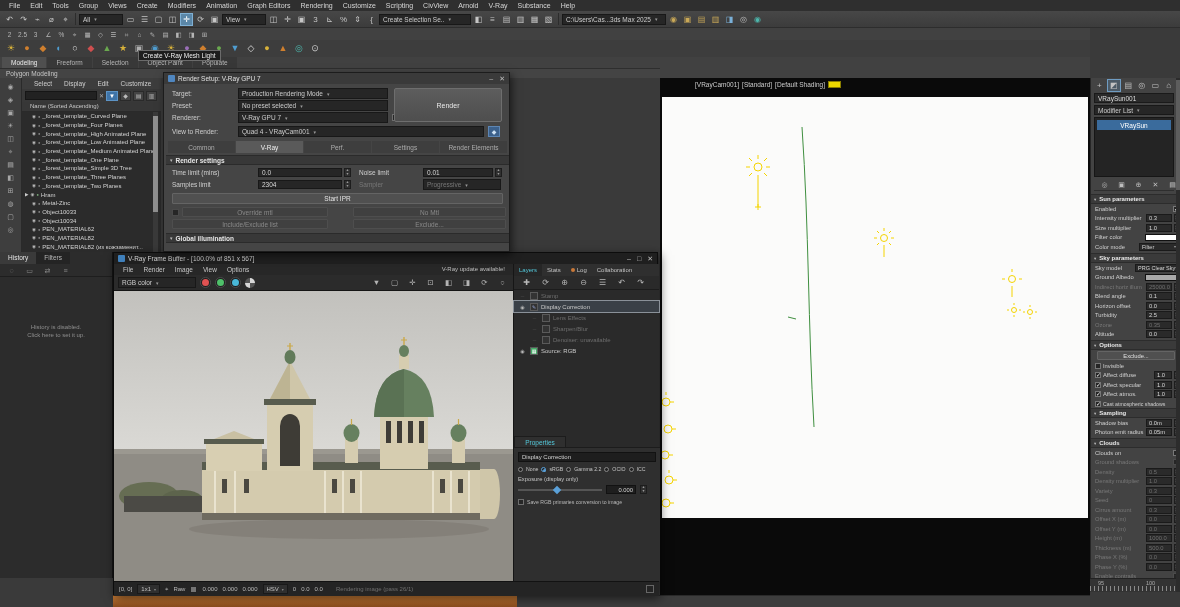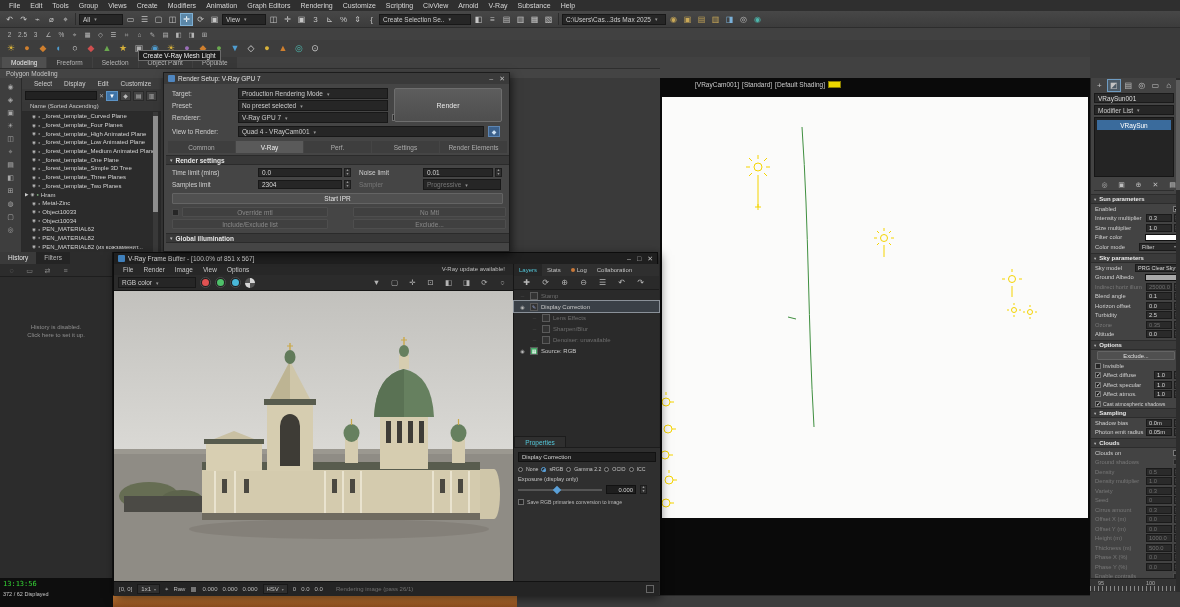--- a/index.html
+++ b/index.html
@@ -927,24 +927,20 @@
       <div class="cprow dis">
           <span class="cpl">Enable contrails</span>
           <span class="cpcb"></span>
         </div>
     </div>
   </div>
   <div class="abs cpsb">
       <span class="th"></span>
     </div>
 
-  <div class="abs blk">
-    <div class="tgreen">13:13:56</div>
-    <div class="tinfo">372 / 62 Displayed</div>
-  </div>
   <div class="abs listener"></div>
   <div class="abs promptbar"></div>
   <div class="abs graycorner"></div>
   <div class="abs ruler">
     <span class="ticks"></span>
     <span class="tlab" style="left:8px">95</span>
     <span class="tlab" style="left:56px">100</span>
   </div>
 
 </div>

